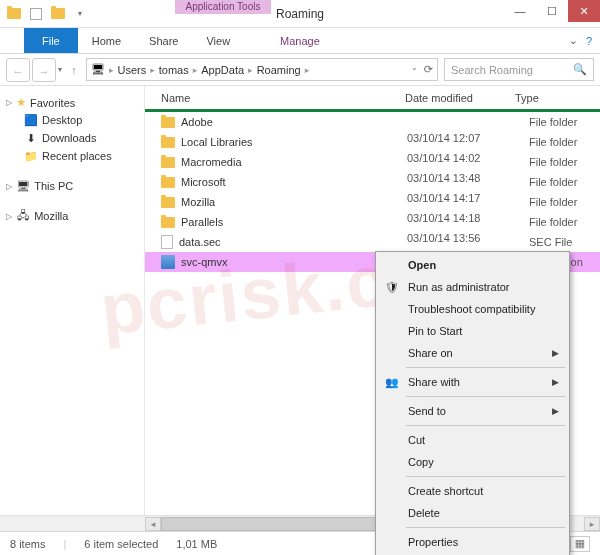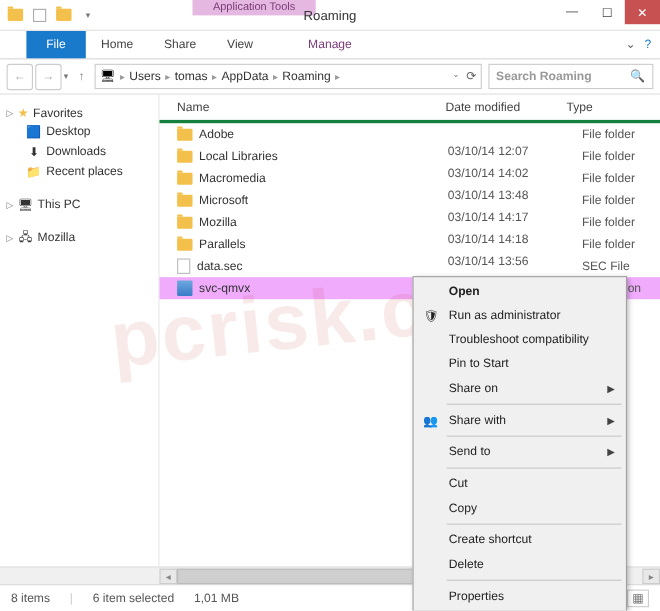--- a/index.html
+++ b/index.html
@@ -3,42 +3,42 @@
 <meta charset="utf-8">
 <style>
 * { margin:0; padding:0; box-sizing:border-box; font-family:"Segoe UI",sans-serif; font-size:11px; }
 body { width:600px; height:555px; background:#fff; position:relative; overflow:hidden; }
 
 
 .titlebar { height:28px; background:#fff; border-bottom:1px solid #e0e0e0; display:flex; align-items:center; position:relative; }
 .qat { display:flex; gap:2px; padding-left:4px; }
 .qat-icon { width:20px; height:20px; display:flex; align-items:center; justify-content:center; }
 .title-center { position:absolute; left:50%; transform:translateX(-50%); font-size:12px; color:#333; }
-.contextual-tab { position:absolute; left:175px; top:0; width:112px; height:14px; background:#e4b8e0; color:#7a3a77; font-size:10px; text-align:center; line-height:14px; }
+.contextual-tab { position:absolute; left:175px; top:0; width:96px; height:14px; background:#e4b8e0; color:#7a3a77; font-size:10px; text-align:center; line-height:14px; }
 .win-controls { position:absolute; right:0; top:0; display:flex; }
 .win-btn { width:32px; height:22px; display:flex; align-items:center; justify-content:center; }
 .win-btn.close { background:#c75050; color:#fff; }
 .win-btn.min, .win-btn.max { color:#444; }
 
 
 .ribbon { height:26px; display:flex; align-items:stretch; border-bottom:1px solid #d8d8d8;padding-left:24px; }
 .ribbon-tab { padding:0 14px; display:flex; align-items:center; color:#444; }
 .ribbon-tab.file { background:#1979ca; color:#fff; padding:0 18px; }
 .ribbon-tab.contextual { color:#7a3a77; }
 .ribbon-right { margin-left:auto; display:flex; gap:8px; padding-right:8px; align-items:center; color:#666; }
 
 
 .navbar { height:32px; display:flex; align-items:center; padding:0 6px; gap:2px; border-bottom:1px solid #e0e0e0; }
 .nav-arrow { width:24px; height:24px; border:1px solid #ccc; border-radius:3px; display:flex; align-items:center; justify-content:center; color:#aaa; }
 .nav-up { width:20px; height:20px; display:flex; align-items:center; justify-content:center; color:#888; }
 .addrbox { flex:1; height:23px; border:1px solid #ccc; display:flex; align-items:center; padding:0 4px; gap:4px; }
 .crumb { color:#333; }
 .crumb-sep { color:#999; font-size:9px; }
 .addrbox-right { margin-left:auto; display:flex; gap:6px; color:#666; }
-.searchbox { width:150px; height:23px; border:1px solid #ccc; display:flex; align-items:center; padding:0 6px; color:#999; margin-left:4px;font-weight:bold; }
+.searchbox { width:150px; height:23px; border:1px solid #ccc; display:flex; align-items:center; padding:0 6px; color:#999; margin-left:4px; }
 .searchbox .mag { margin-left:auto; color:#888; }
 
 
 .content { display:flex; height:440px; }
 .sidebar { width:145px; border-right:1px solid #e8e8e8; padding:8px 4px; overflow:hidden; }
 .side-group { margin-bottom:12px; }
 .side-head { display:flex; align-items:center; gap:4px; padding:2px 2px; color:#333; }
 .side-item { display:flex; align-items:center; gap:4px; padding:2px 2px 2px 20px; color:#333; }
 .side-icon { width:14px; height:14px; display:inline-flex; align-items:center; justify-content:center; }
 

